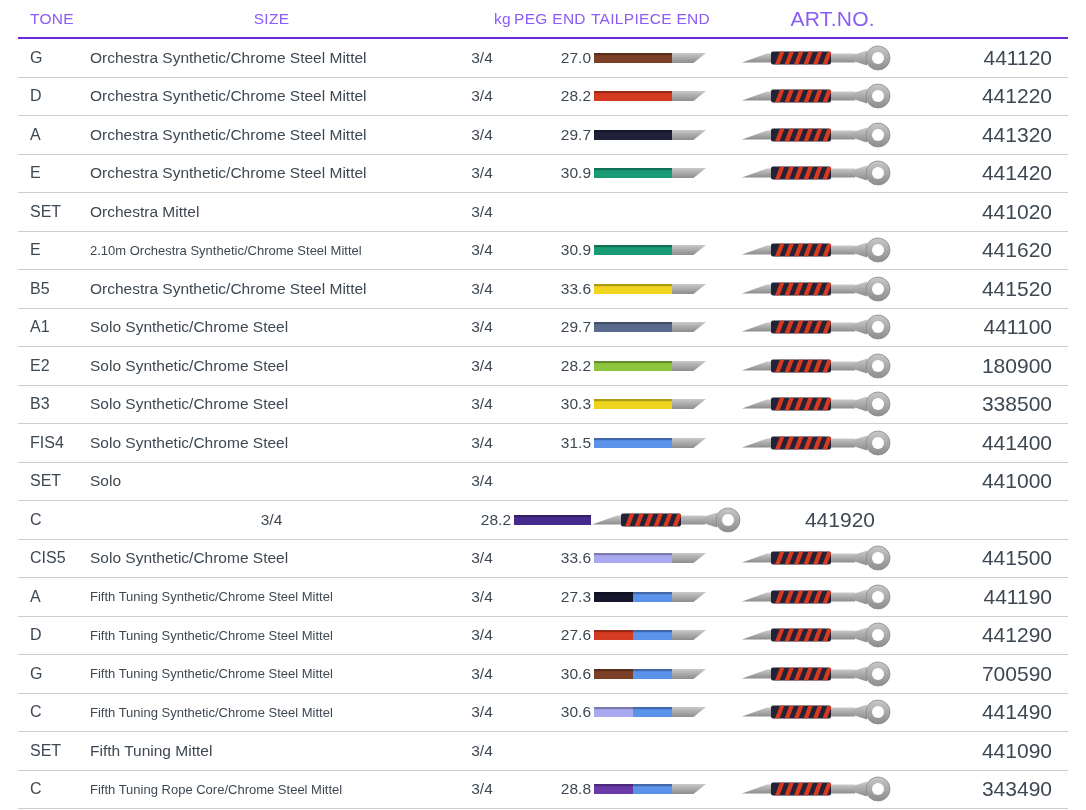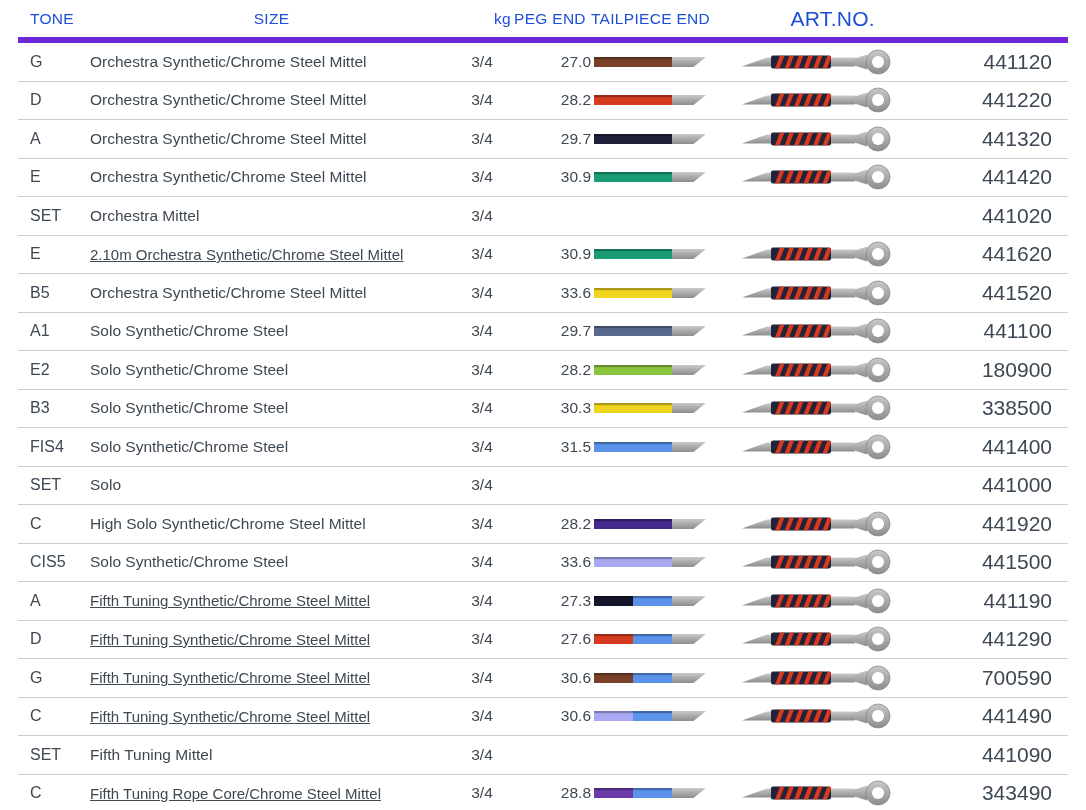--- a/index.html
+++ b/index.html
@@ -9,32 +9,32 @@
     -webkit-font-smoothing:antialiased;
   }
   .catalog{padding:0 18px;width:1050px;}
   .hrow,.row{
     display:grid;
     grid-template-columns:72px 363px 58px 80px 150px 150px 1fr;
     align-items:center;
   }
   .hrow{
     height:37px;
-    border-bottom:6px solid #6d28d9;
+    border-bottom:2px solid #6d28d9;
     font-size:15.5px;
     letter-spacing:.3px;
-    color:#1d4ed8;
+    color:#8b5cf6;
   }
   .row{
     height:37.5px;
     border-bottom:1px solid #cbced0;
   }
   .c-tone{padding-left:12px;font-size:16px;}
   .h-desc,.c-desc{font-size:15.5px;}
-  .c-desc.small{font-size:15px;text-decoration:underline;}
+  .c-desc.small{font-size:13px;}
   .h-size,.c-size{text-align:center;font-size:15.5px;}
   .h-kg,.c-kg{text-align:right;font-size:15.5px;}
   .h-peg,.c-peg{padding-left:3px;}
   .c-peg,.c-tail{display:flex;align-items:center;}
   .h-art,.c-art{text-align:right;padding-right:16px;font-size:21px;}
   .h-tone{padding-left:12px;}
   svg{display:block;}
 </style>
 </head>
 <body>
@@ -280,21 +280,20 @@
     <div class="c-tone">SET</div>
     <div class="c-desc">Solo</div>
     <div class="c-size">3/4</div>
     <div class="c-kg"></div>
     <div class="c-peg"></div>
     <div class="c-tail"></div>
     <div class="c-art">441000</div>
   </div>
       <div class="row">
     <div class="c-tone">C</div>
-    <div class="c-desc">High Solo Synthetic/Chrome Steel Mittel</div>
     <div class="c-size">3/4</div>
     <div class="c-kg">28.2</div>
     <div class="c-peg">
           <svg width="112" height="16">
             <rect x="0" y="3" width="78.5" height="10" fill="#472a8e"></rect>
             <rect x="0" y="3" width="78" height="2.2" fill="rgba(0,0,0,0.28)"></rect>
             <polygon points="78,3 112,3 99.5,13 78,13" fill="url(#gmetal)"></polygon>
           </svg>
         </div>
     <div class="c-tail">

